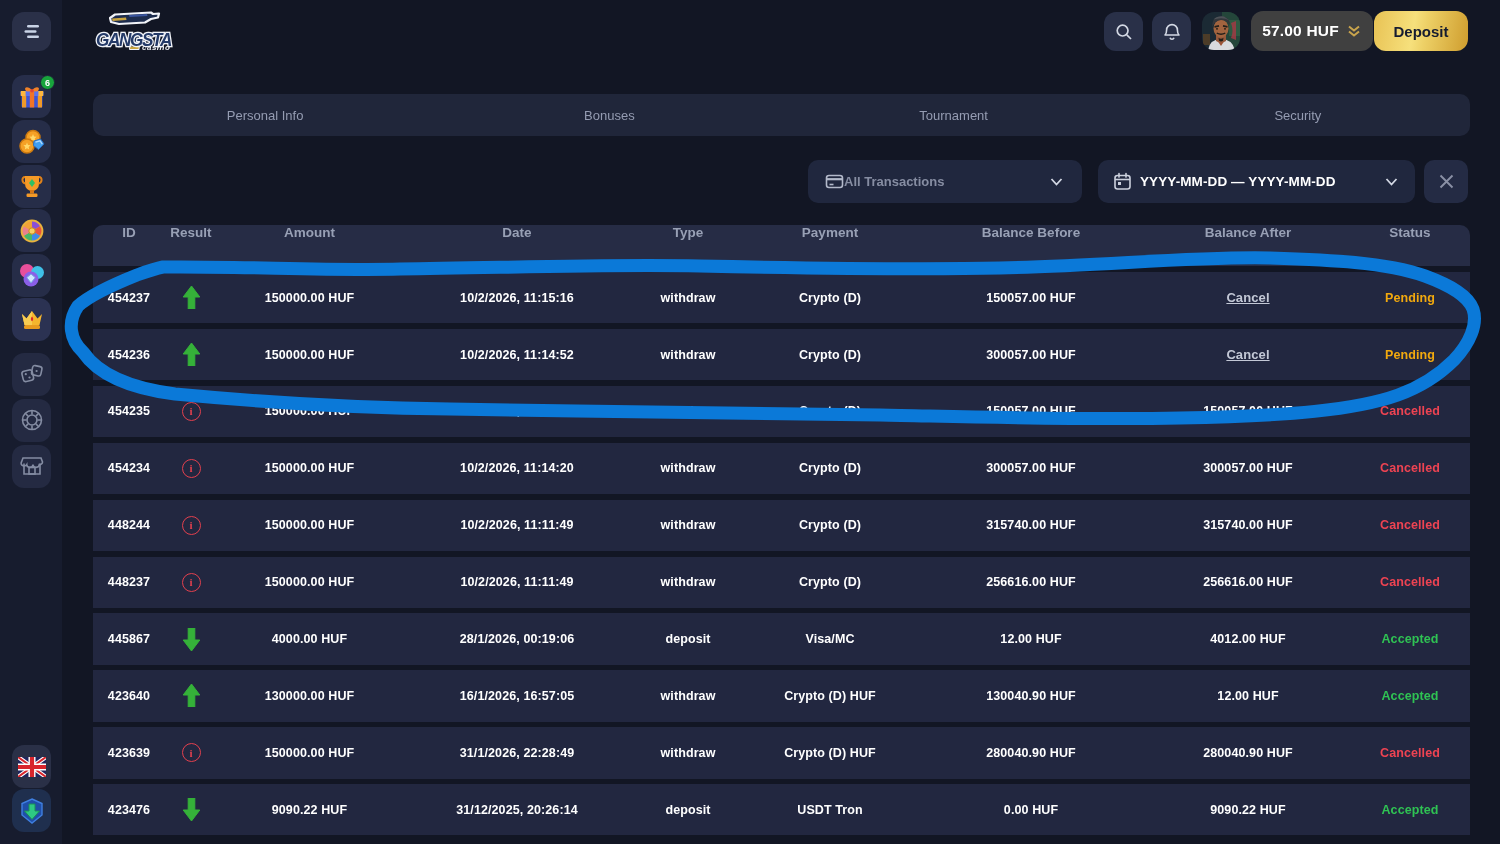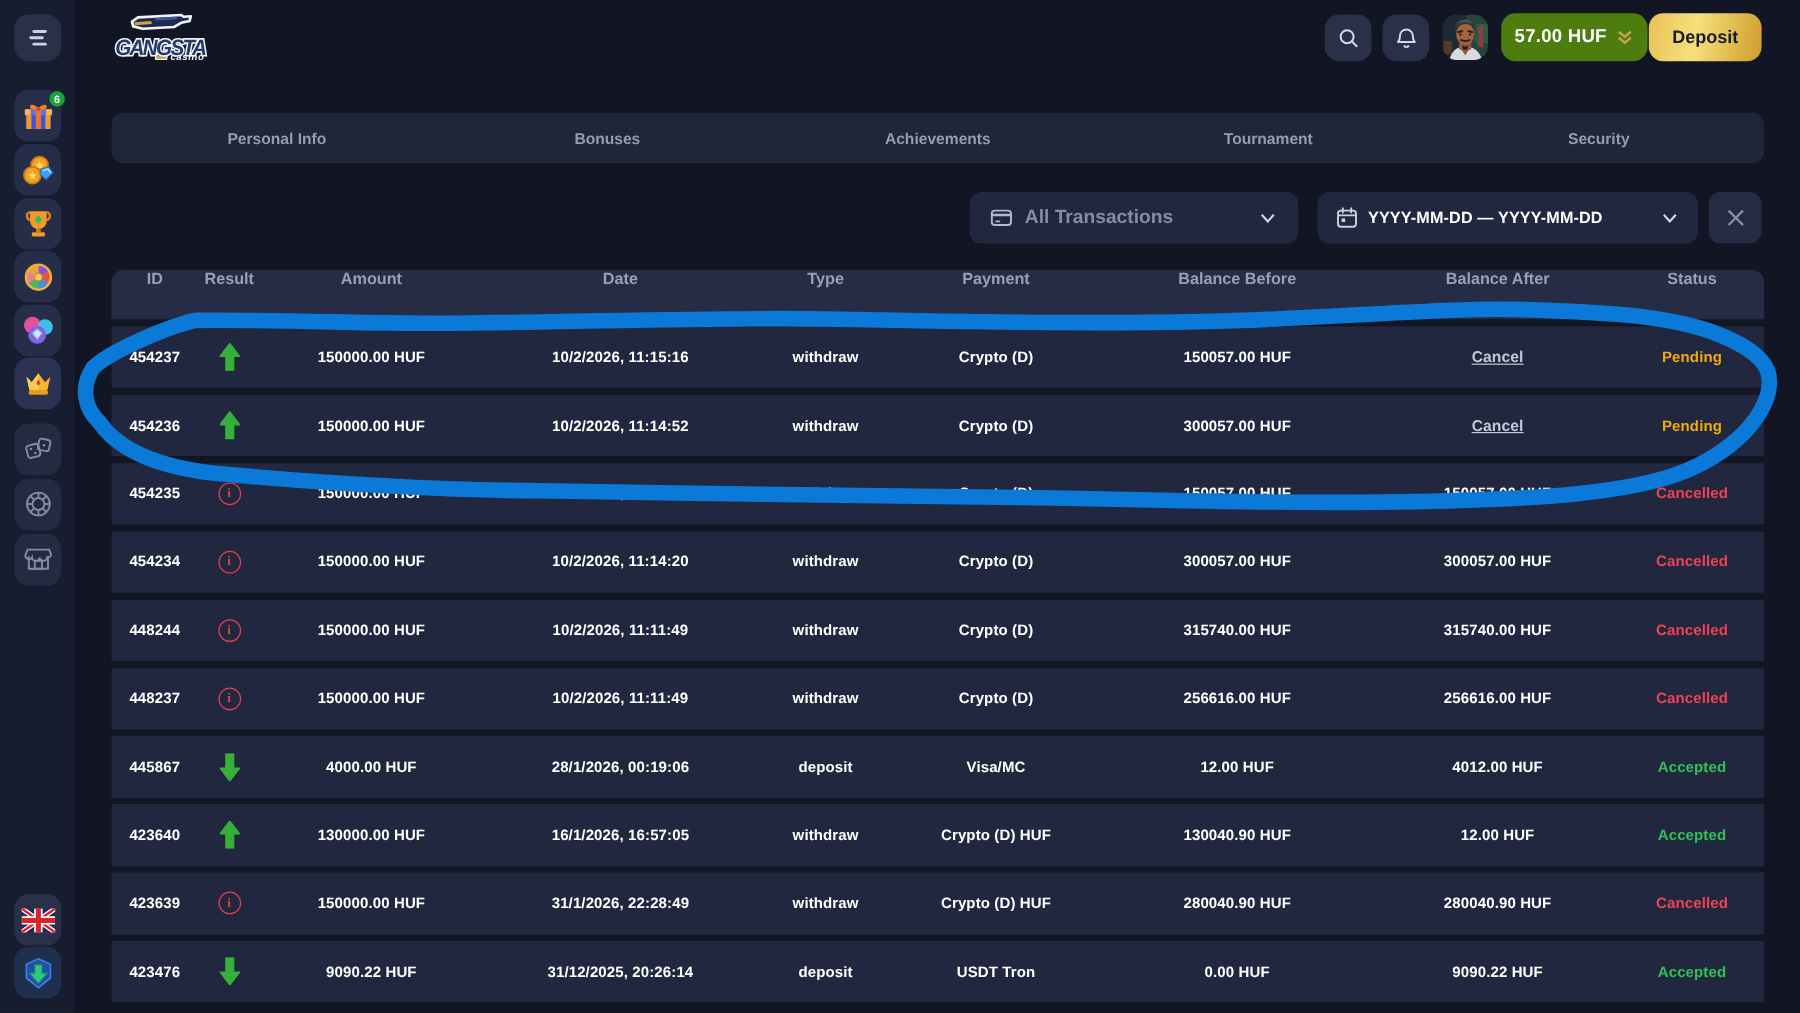--- a/index.html
+++ b/index.html
@@ -6,26 +6,26 @@
 html,body{width:1500px;height:844px;overflow:hidden;background:#121624;font-family:"Liberation Sans",sans-serif}
 .abs{position:absolute}
 
 #sidebar{position:absolute;left:0;top:0;width:62px;height:844px;background:#171c2e}
 .sbtn{position:absolute;left:12px;width:39px;height:43px;border-radius:12px;background:#262d48;display:flex;align-items:center;justify-content:center}
 .sbtn svg{display:block}
 #burger{position:absolute;left:12px;top:12px;width:39px;height:39px;border-radius:12px;background:#2a3048}
 .badge{position:absolute;left:40px;top:75px;width:15px;height:15px;border-radius:50%;background:#18a43c;border:1px solid #1e2438;color:#fff;font-size:9px;font-weight:bold;display:flex;align-items:center;justify-content:center;z-index:3}
 
 .tbtn{position:absolute;top:12px;width:39px;height:39px;border-radius:12px;background:#293048;display:flex;align-items:center;justify-content:center}
-#balance{position:absolute;left:1251px;top:11px;width:122px;height:40px;border-radius:12px;background:#4d7c0f;display:flex;align-items:center;justify-content:center;gap:7px}
+#balance{position:absolute;left:1251px;top:11px;width:122px;height:40px;border-radius:12px;background:#404040;display:flex;align-items:center;justify-content:center;gap:7px}
 #balance b{color:#fff;font-size:15.5px;letter-spacing:.2px}
 #deposit{position:absolute;left:1374px;top:11px;width:94px;height:40px;border-radius:12px;background:linear-gradient(100deg,#e8c254 0%,#f6e07c 42%,#edd066 55%,#cf9d2e 100%);display:flex;align-items:center;justify-content:center;color:#161c30;font-weight:bold;font-size:15px}
 
 #tabs{position:absolute;left:93px;top:94px;width:1377px;height:42px;border-radius:10px;background:#20263a;display:flex}
-#tabs .tab{flex:1;display:flex;align-items:center;justify-content:center;color:#959cb2;font-size:13px;font-weight:bold}
+#tabs .tab{flex:1;display:flex;align-items:center;justify-content:center;color:#959cb2;font-size:13px;font-weight:normal}
 #tabs .tab.active{background:#252c47;border:1.5px solid #c9a44c;border-radius:9px;color:#fff}
 
 .pill{position:absolute;top:160px;height:43px;border-radius:10px;background:#20273e;display:flex;align-items:center}
 #xbtn{position:absolute;left:1424px;top:160px;width:44px;height:43px;border-radius:10px;background:#242b44;display:flex;align-items:center;justify-content:center}
 
 #thead{position:absolute;left:93px;top:225px;width:1377px;height:41px;background:#262c45;border-radius:10px 10px 0 0;display:flex;align-items:flex-start}
 .row{position:absolute;left:93px;width:1377px;height:51.4px;background:#222740;display:flex;align-items:center}
 .c{text-align:center;display:flex;align-items:center;justify-content:center}
 .c0{width:72px}.c1{width:52px}.c2{width:185px}.c3{width:230px}.c4{width:112px}.c5{width:172px}.c6{width:230px}.c7{width:204px}.c8{width:120px}
 #thead .c{color:#98a0b5;font-size:13.5px;font-weight:bold}
@@ -217,21 +217,21 @@
   </svg>
 </div>
 <div id="deposit">Deposit</div>
 
 <div class="pill" style="left:808px;width:274px">
   <svg style="margin-left:17px" width="19" height="19" viewBox="0 0 19 19" fill="none" stroke="#b3b9ca" stroke-width="1.6">
     <rect x="1.5" y="3.5" width="16" height="12" rx="2.5"></rect>
     <path d="M1.5 7.2 h16" stroke-width="2.2"></path>
     <path d="M4.5 12.5 h4"></path>
   </svg>
-  <span style="margin-left:10px;color:#868da2;font-size:16px;font-weight:bold">All Transactions</span>
+  <span style="margin-left:0;color:#868da2;font-size:13px;font-weight:bold">All Transactions</span>
   <svg style="position:absolute;right:18px" width="15" height="15" viewBox="0 0 15 15" fill="none" stroke="#d3d8e4" stroke-width="1.8">
     <path d="M2.5 5 L7.5 10.5 L12.5 5"></path>
   </svg>
 </div>
 <div class="pill" style="left:1098px;width:317px">
   <svg style="margin-left:15px" width="19" height="19" viewBox="0 0 19 19" fill="none" stroke="#ccd1de" stroke-width="1.6">
     <rect x="2" y="3.5" width="15" height="13.5" rx="2.5"></rect>
     <path d="M2 7.5 h15"></path>
     <path d="M6 1.5 v3.6 M13 1.5 v3.6" stroke-linecap="round"></path>
     <rect x="5" y="10" width="3" height="3" fill="#ccd1de" stroke="none"></rect>
@@ -418,16 +418,15 @@
     C 780 413, 600 412, 450 409
     C 350 408, 260 402, 175 394
     C 128 388, 98 374, 83 352
     C 70 340, 67 322, 78 306
     C 90 295, 112 285, 137 275
     C 148 271, 155 268.5, 163 267 Z" fill="none" stroke="#0b79d8" stroke-width="13" stroke-linecap="round" stroke-linejoin="round"></path>
 </svg>
 <div id="tabs">
   <div class="tab">Personal Info</div>
   <div class="tab">Bonuses</div>
-  <div class="tab">Achievements</div>
   <div class="tab">Tournament</div>
   <div class="tab">Security</div>
 </div>
 
 </body></html>

